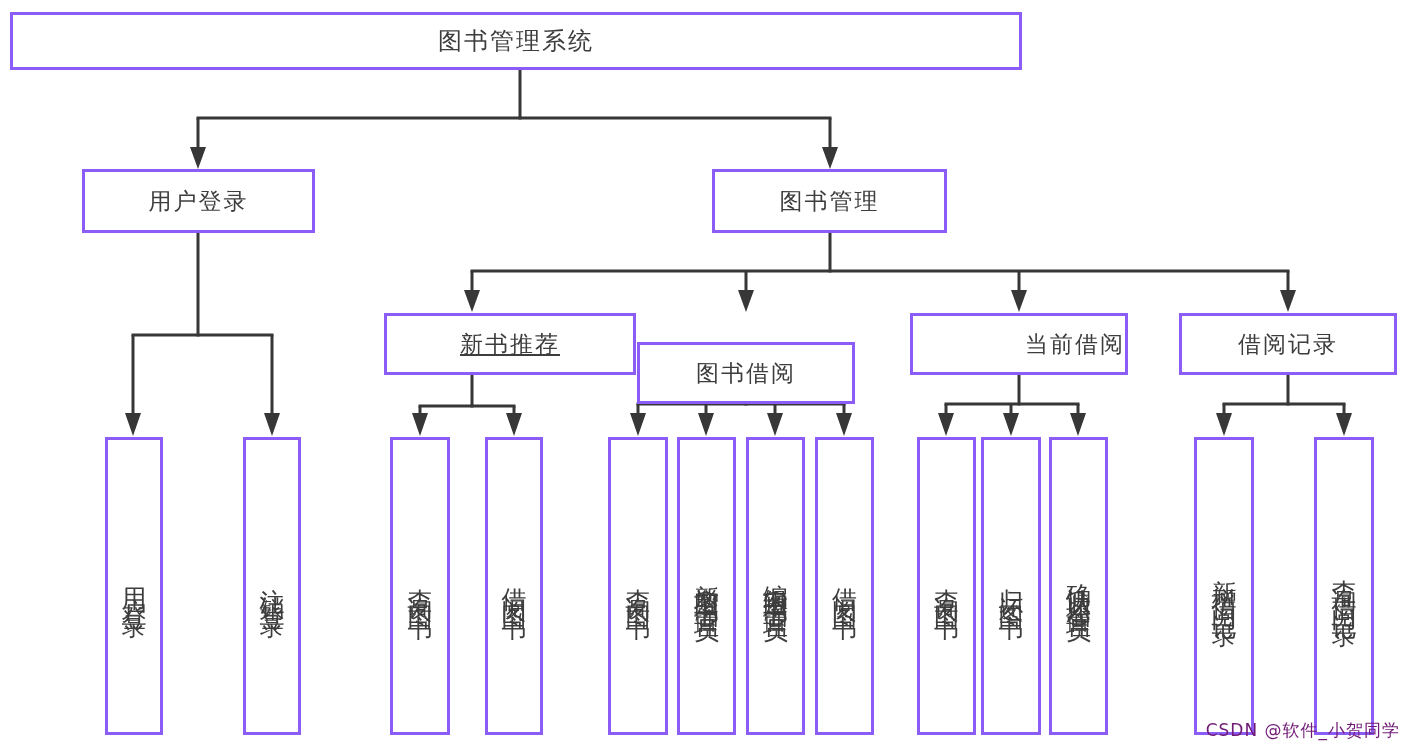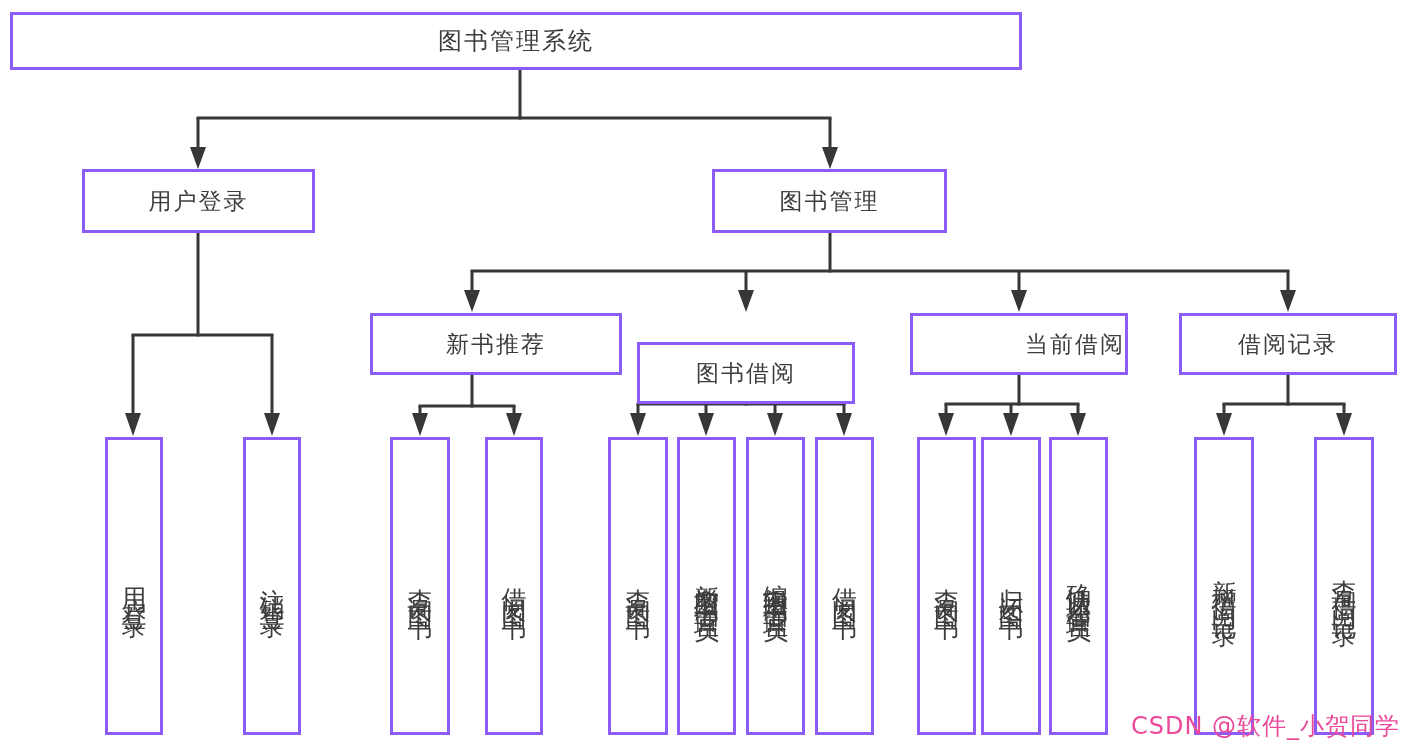--- a/index.html
+++ b/index.html
@@ -32,22 +32,22 @@
     font-size: 25px;
     line-height: 1;
     letter-spacing: 9px;
     color: #3d3d3d;
   }
   .leaf .v-label.tight { letter-spacing: 5px; }
   .watermark {
     position: absolute;
     right: 5px;
     bottom: 5px;
-    font-size: 24px;
-    color: #ec4899;
+    font-size: 17px;
+    color: #701a75;
     letter-spacing: 1px;
     white-space: nowrap;
   }
 </style>
 </head>
 <body>
 
 <div class="stage">
 
   <svg class="wires" width="1405" height="747" viewBox="0 0 1405 747">
@@ -130,21 +130,21 @@
     <span>图书管理系统</span>
   </div>
 
   <div class="node h-node" style="left:82px; top:169px; width:233px; height:64px;">
     <span>用户登录</span>
   </div>
   <div class="node h-node" style="left:712px; top:169px; width:235px; height:64px;">
     <span>图书管理</span>
   </div>
 
-  <div class="node h-node" style="left:370px; top:313px; width:252px; height:62px;">
+  <div class="node h-node" style="left:384px; top:313px; width:252px; height:62px;text-decoration:underline;">
     <span>新书推荐</span>
   </div>
   <div class="node h-node" style="left:637px; top:313px; width:218px; height:62px;margin-top:29px;">
     <span>图书借阅</span>
   </div>
   <div class="node h-node" style="left:910px; top:313px; width:218px; height:62px;justify-content:flex-end;">
     <span>当前借阅</span>
   </div>
   <div class="node h-node" style="left:1179px; top:313px; width:218px; height:62px;">
     <span>借阅记录</span>

